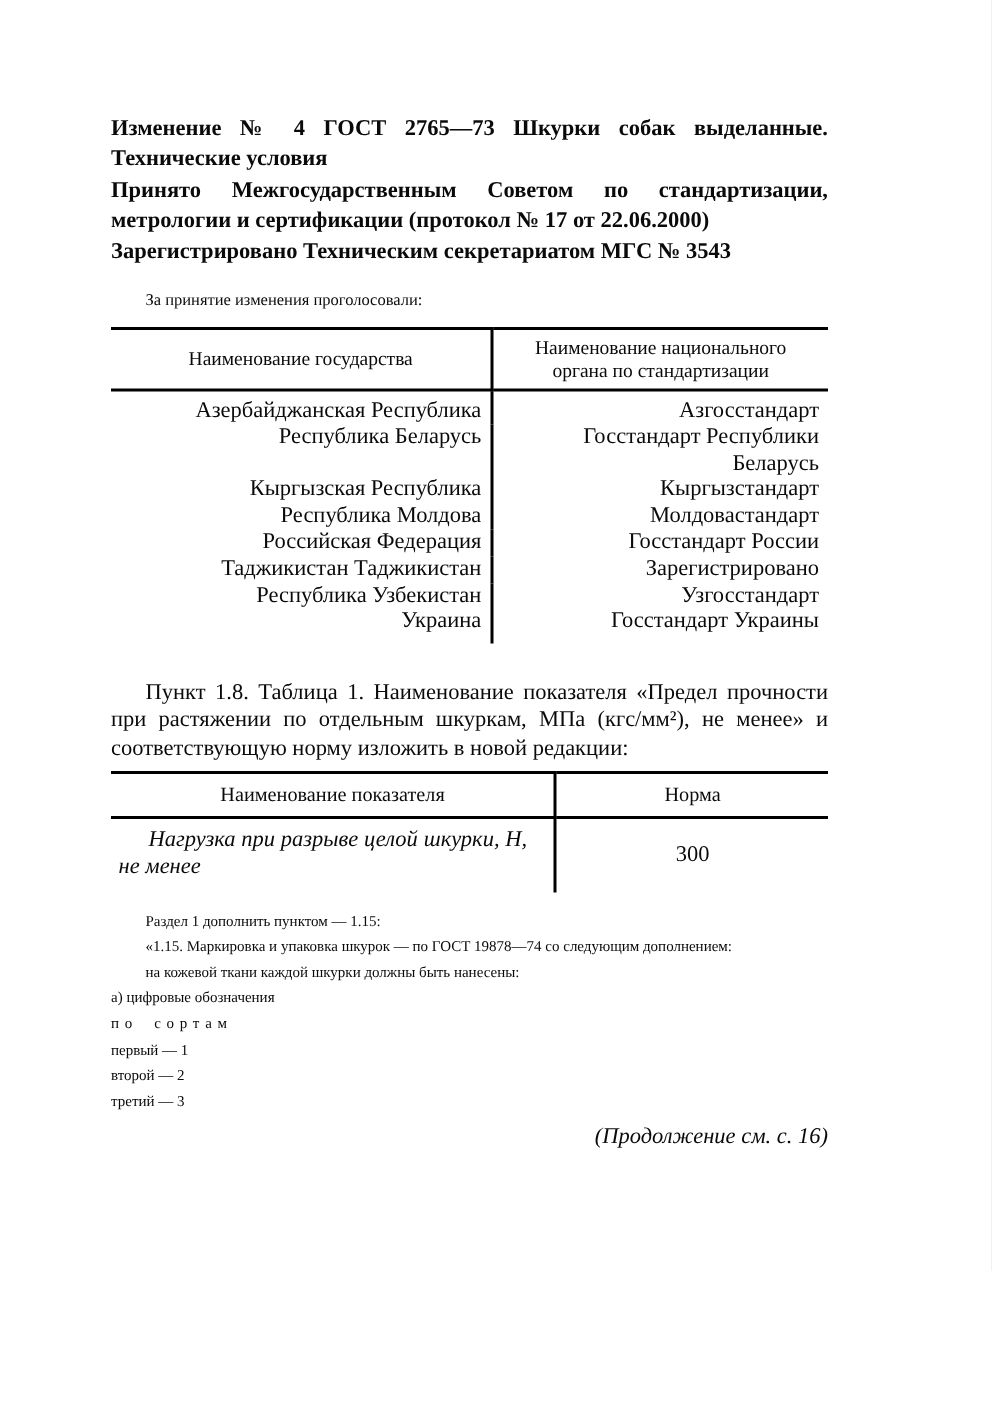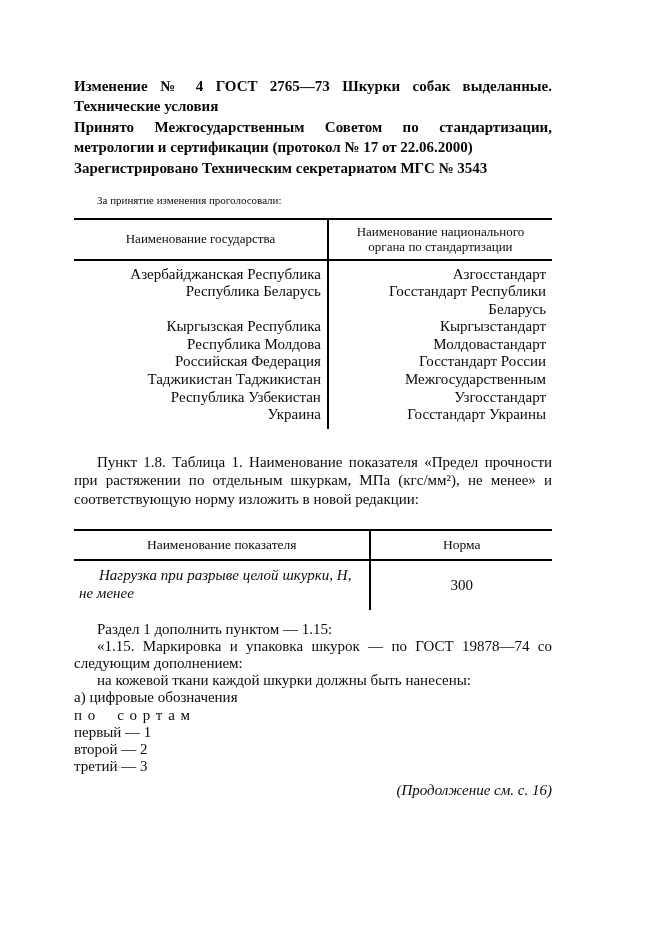--- a/index.html
+++ b/index.html
@@ -25,36 +25,36 @@
   }
   .vote-table th.c1{border-right:2px solid #000;width:50.4%;}
   .vote-table td{font-size:15px;line-height:17.6px;padding:0 6px;vertical-align:top;text-align:right;}
   .vote-table td.c1{border-right:2px solid #000;}
   .vote-table tr.first td{padding-top:5px;}
   .vote-table tr.last td{padding-bottom:5px;}
   .hdr-line{display:block;}
 
   .clause{margin:24px 0 0;font-size:15px;line-height:18.6px;text-align:justify;text-indent:23px;hyphens:manual;}
 
-  .norm-table{margin-top:20px;}
+  .norm-table{margin-top:5px;}
   .norm-table th{
     border-top:2.5px solid #000;border-bottom:2px solid #000;
     font-weight:normal;font-size:13.5px;line-height:16px;
     padding:6px 6px;text-align:center;vertical-align:middle;
   }
   .norm-table th.c1{border-right:2px solid #000;width:59.3%;}
   .norm-table td{font-size:15px;line-height:18px;vertical-align:middle;}
   .norm-table td.c1{
     border-right:2px solid #000;text-align:justify;text-indent:20px;
     padding:5px 18px 8px 5px;hyphens:manual;font-style:italic;
   }
   .norm-table td.c2{text-align:center;}
 
   .sect{margin-top:11px;}
-  .sect p{margin:0;font-size:15px;line-height:17.2px;hyphens:manual;}
+  .sect p{margin:0;font-size:10px;line-height:17.2px;hyphens:manual;}
   .indent{text-indent:23px;}
   .just{text-align:justify;}
   .ml{margin-left:23px;}
   .spaced{letter-spacing:0.38em;word-spacing:0.45em;}
 
   .note{margin-top:6px;text-align:right;font-style:italic;font-size:15px;line-height:18px;}
 </style>
 </head>
 <body>
 
@@ -93,21 +93,21 @@
         <tr>
           <td class="c1">Республика Молдова</td>
           <td class="c2">Молдовастандарт</td>
         </tr>
         <tr>
           <td class="c1">Российская Федерация</td>
           <td class="c2">Госстандарт России</td>
         </tr>
         <tr>
           <td class="c1">Таджикистан Таджикистан</td>
-          <td class="c2">Межгосударственным</td>
+          <td class="c2">Зарегистрировано</td>
         </tr>
         <tr>
           <td class="c1">Республика Узбекистан</td>
           <td class="c2">Узгосстандарт</td>
         </tr>
         <tr class="last">
           <td class="c1">Украина</td>
           <td class="c2">Госстандарт Украины</td>
         </tr>
       </tbody>

